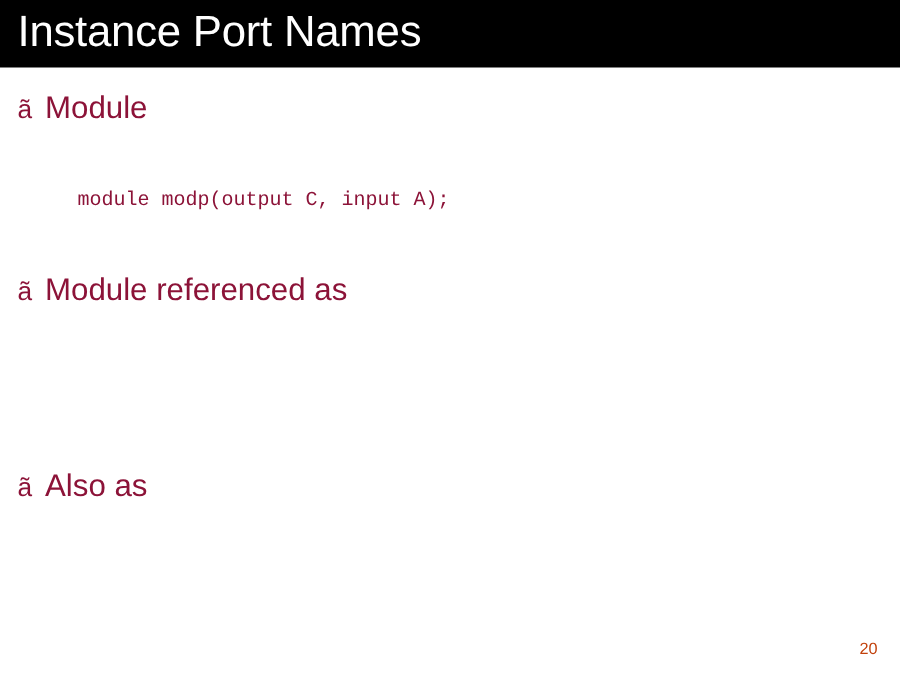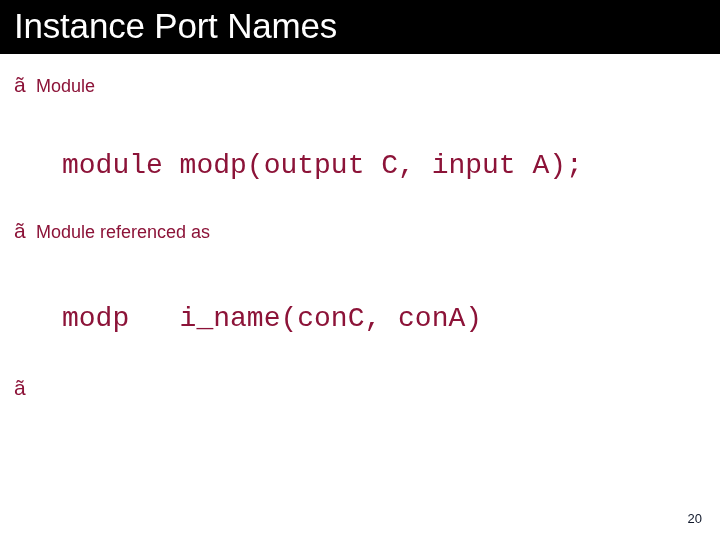--- a/index.html
+++ b/index.html
@@ -57,50 +57,50 @@
   .bullet-mark {
     font-family: "Liberation Sans", sans-serif;
     font-size: 21px;
     line-height: 1;
     color: #8C1338;
     width: 22px;
     display: inline-block;
   }
   .bullet-text {
     font-family: "Liberation Sans", sans-serif;
-    font-size: 18px;
+    font-size: 25px;
     line-height: 1;
     color: #8C1338;
   }
 
   .code-line {
     position: absolute;
     white-space: pre;
     font-family: "Liberation Mono", "DejaVu Sans Mono", monospace;
-    font-size: 28px;
+    font-size: 16px;
     line-height: 1;
     color: #8C1338;
   }
 
   #bullet-row-1 { left: 14px; top: 20px; }
   #code-line-1  { left: 62px; top: 98px; }
   #bullet-row-2 { left: 14px; top: 166px; }
   #code-line-2  { left: 62px; top: 251px; }
   #bullet-row-3 { left: 14px; top: 323px; }
   #code-line-3  { left: 55px; top: 399px; }
 
   
   #page-number {
     position: absolute;
     right: 18px;
     top: 512px;
     font-family: "Liberation Sans", sans-serif;
     font-size: 13px;
     line-height: 1;
-    color: #0f172a;
+    color: #c2410c;
   }
 </style>
 </head>
 <body>
 
 <div id="title-banner">
   <div id="slide-title">Instance Port Names</div>
 </div>
 
 <div id="slide-body">
@@ -110,22 +110,22 @@
     <span class="bullet-text">Module</span>
   </div>
 
   <div class="code-line" id="code-line-1">module modp(output C, input A);</div>
 
   <div class="bullet-row" id="bullet-row-2">
     <span class="bullet-mark">ã</span>
     <span class="bullet-text">Module referenced as</span>
   </div>
 
-  <div class="code-line" id="code-line-2">modp   i_name(conC, conA)</div>
 
   <div class="bullet-row" id="bullet-row-3">
     <span class="bullet-mark">ã</span>
+    <span class="bullet-text">Also as</span>
   </div>
 
 
 </div>
 
 <div id="page-number">20</div>
 
 </body></html>

